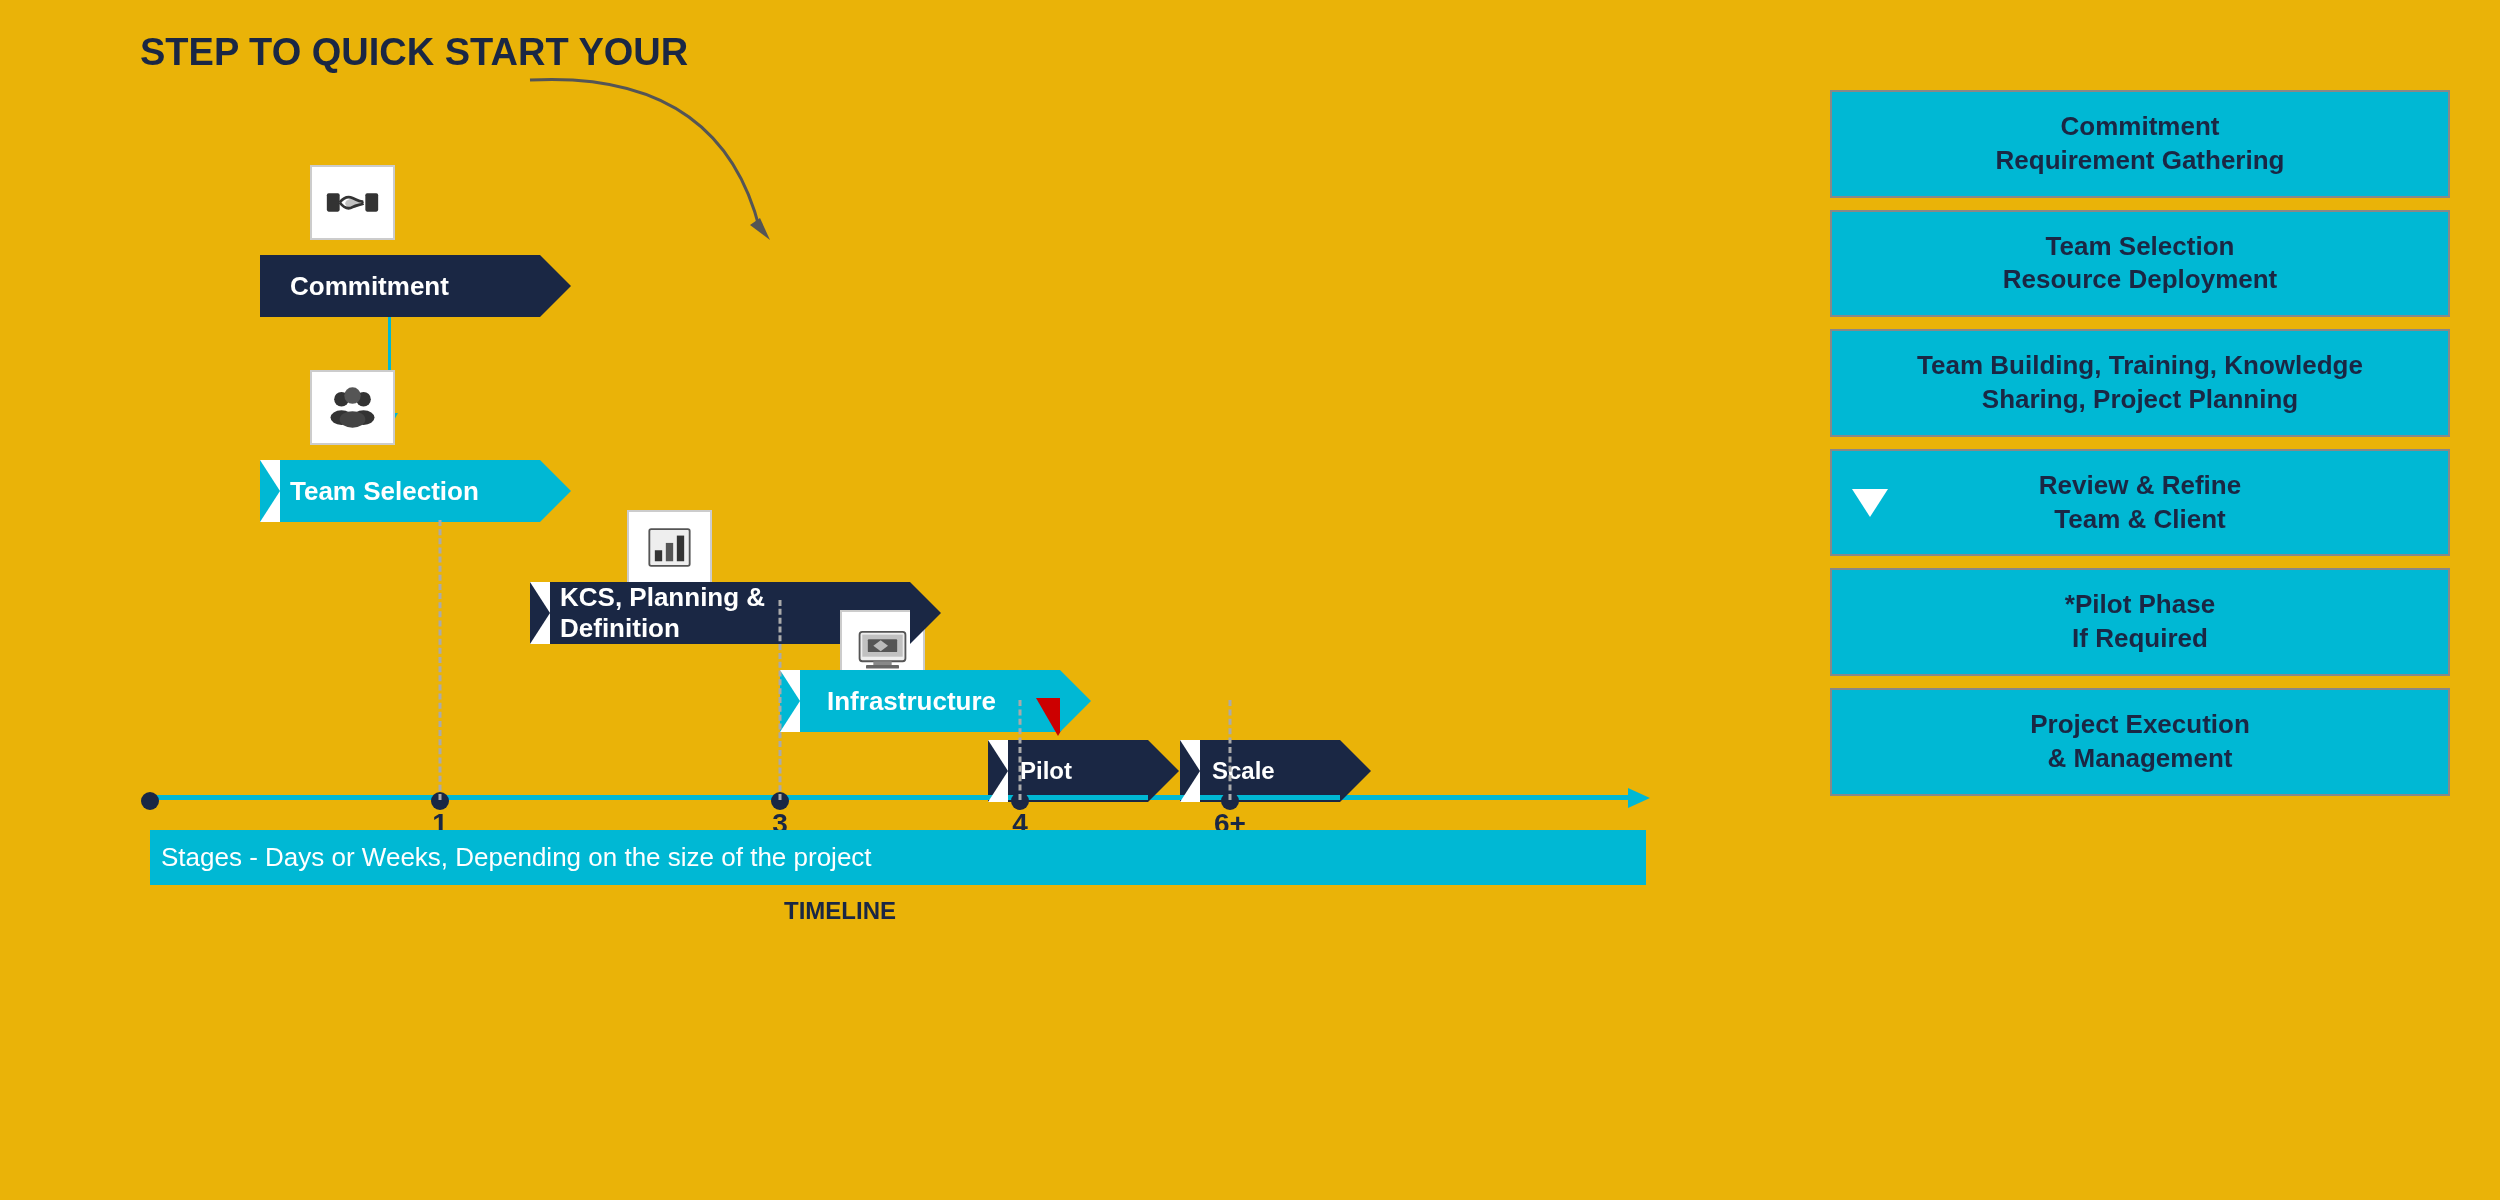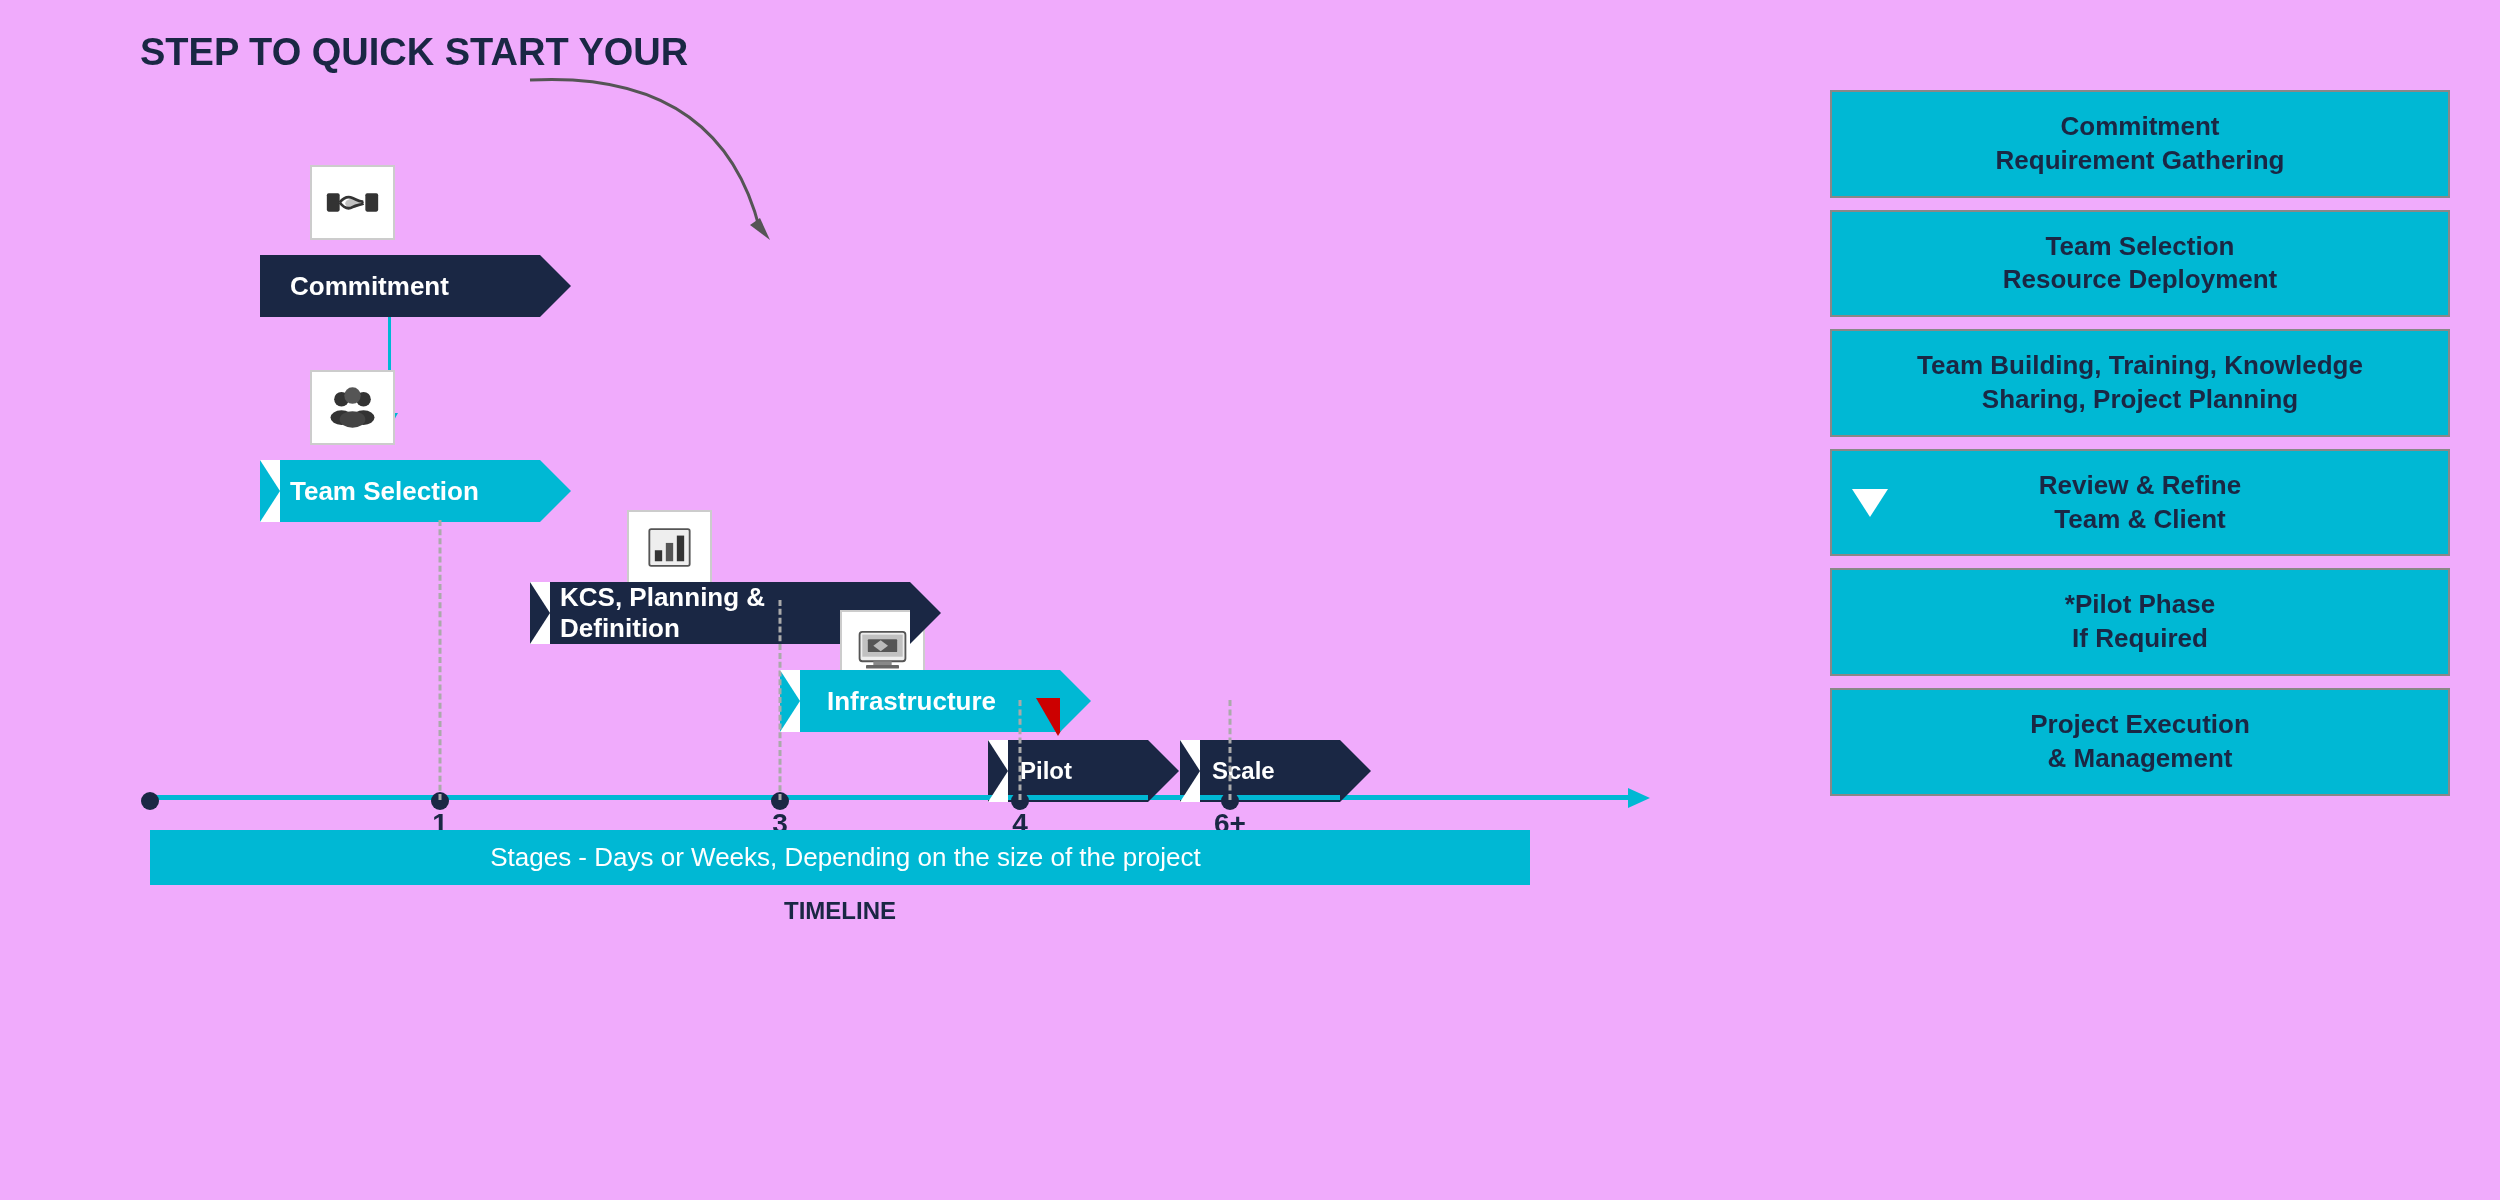--- a/index.html
+++ b/index.html
@@ -9,21 +9,21 @@
       width: 2500px;
       height: 1200px;
       overflow: hidden;
       position: relative;
     }
 
     .page-container {
       width: 2500px;
       height: 1200px;
       position: relative;
-      background: #f0abfc;
+      background: #eab308;
     }
 
     
     .title {
       position: absolute;
       top: 30px;
       left: 140px;
       font-size: 38px;
       font-weight: 900;
       color: #1a2744;
@@ -97,26 +97,25 @@
       width: 2px;
       border-left: 3px dashed #aaa;
       transform: translateX(-50%);
     }
 
     
     .stage-banner {
       position: absolute;
       bottom: 45px;
       left: 10px;
-      width: 1380px;
+      width: 1496px;
       height: 55px;
       background: #00b8d4;
       display: flex;
       align-items: center;
-      justify-content: center;
       padding-left: 11px;
     }
     .stage-banner span {
       font-size: 26px;
       color: #fff;
       font-weight: 500;
     }
     .timeline-label-bottom {
       position: absolute;
       bottom: 5px;

